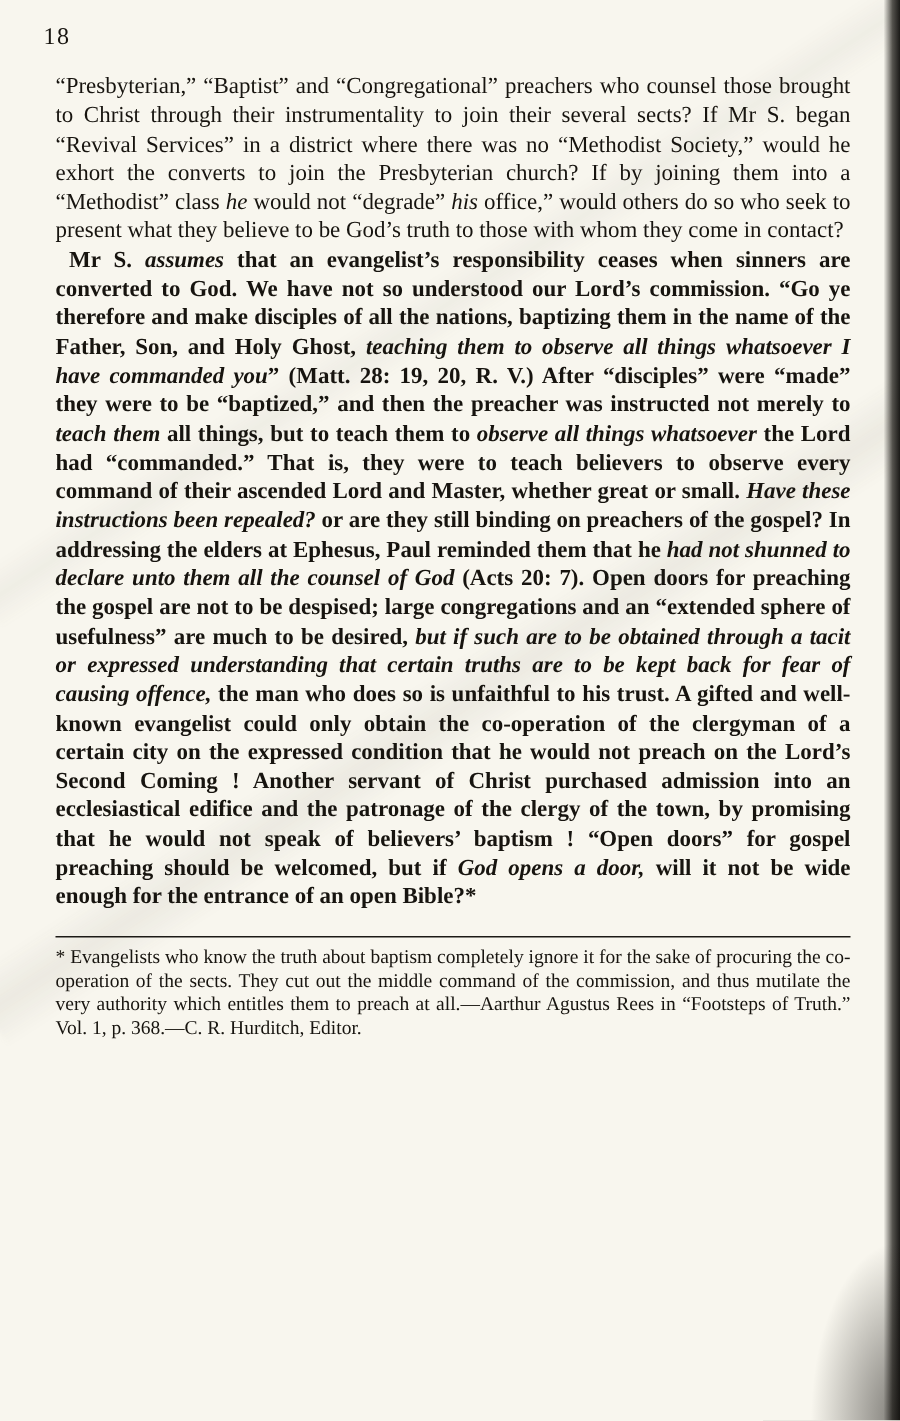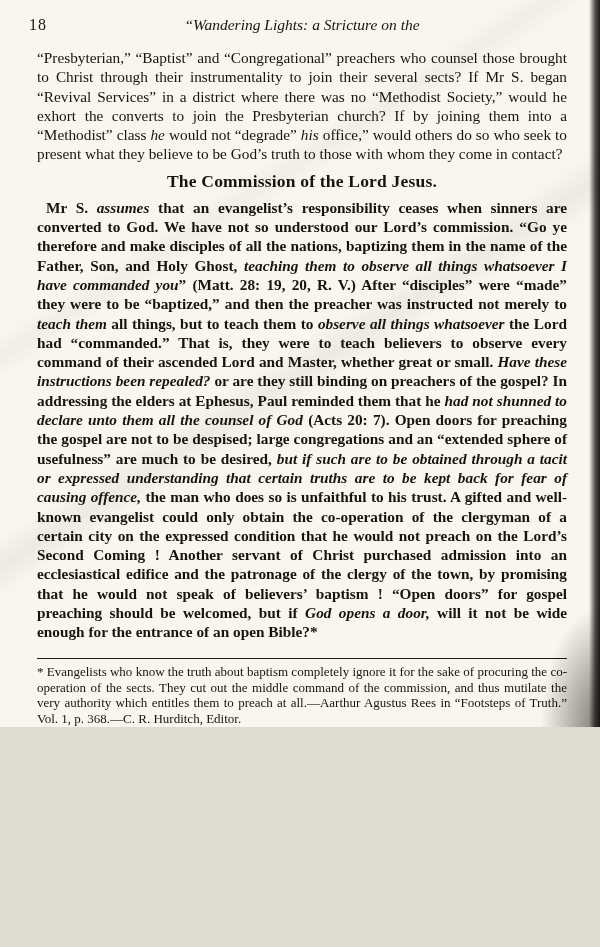--- a/index.html
+++ b/index.html
@@ -1,18 +1,18 @@
 <!DOCTYPE html>
 <html><head>
 <meta charset="utf-8">
 <style>
   html,body{margin:0;padding:0;background:#dedbd3;}
   .page{
     position:relative;
-    width:600px;height:727px;
+    width:600px;height:947px;
     margin:0 auto;
     background:#f8f6ee;
     color:#17140f;
     font-family:"Liberation Serif", serif;
     overflow:hidden;
     box-sizing:border-box;
   }
   .content{
     position:absolute;
     left:37px;right:33px;top:14px;
@@ -96,26 +96,24 @@
 
 <div class="page">
 
   <div class="watermark2"></div>
   <div class="watermark"></div>
 
   <div class="content">
 
     <div class="running-header">
       <span class="page-number">18</span>
-      <div class="running-title">“Wandering Lights: a Stricture on the</div>
     </div>
 
     <p class="body-par"><span>“Presbyterian,” “Baptist” and “Congregational” preachers who counsel those brought to Christ through their instrumentality to join their several sects?  If Mr S. began “Revival Services” in a district where there was no “Methodist Society,” would he exhort the converts to join the Presbyterian church?  If by joining them into a “Methodist” class </span><span class="seg-italic">he</span><span> would not “degrade” </span><span class="seg-italic">his</span><span> office,” would others do so who seek to present what they believe to be God’s truth to those with whom they come in contact?</span></p>
 
-    <h2 class="section-heading">The Commission of the Lord Jesus.</h2>
 
     <p class="body-par indent"><span>Mr S. </span><span class="seg-italic">assumes</span><span> that an evangelist’s responsibility ceases when sinners are converted to God.  We have not so understood our Lord’s commission.  “Go ye therefore and make disciples of all the nations, baptizing them in the name of the Father, Son, and Holy Ghost, </span><span class="seg-italic">teaching them to observe all things whatsoever I have commanded you</span><span>” (Matt. 28: 19, 20, R. V.)  After “disciples” were “made” they were to be “baptized,” and then the preacher was instructed not merely to </span><span class="seg-italic">teach them</span><span> all things, but to teach them to </span><span class="seg-italic">observe all things whatsoever</span><span> the Lord had “commanded.”  That is, they were to teach believers to observe every command of their ascended Lord and Master, whether great or small.  </span><span class="seg-italic">Have these instructions been repealed?</span><span> or are they still binding on preachers of the gospel?  In addressing the elders at Ephesus, Paul reminded them that he </span><span class="seg-italic">had not shunned to declare unto them all the counsel of God</span><span> (Acts 20: 7).  Open doors for preaching the gospel are not to be despised; large congregations and an “extended sphere of usefulness” are much to be desired, </span><span class="seg-italic">but if such are to be obtained through a tacit or expressed understanding that certain truths are to be kept back for fear of causing offence,</span><span> the man who does so is unfaithful to his trust.  A gifted and well-known evangelist could only obtain the co-operation of the clergyman of a certain city on the expressed condition that he would not preach on the Lord’s Second Coming !  Another servant of Christ purchased admission into an ecclesiastical edifice and the patronage of the clergy of the town, by promising that he would not speak of believers’ baptism !  “Open doors” for gospel preaching should be welcomed, but if </span><span class="seg-italic">God opens a door,</span><span> will it not be wide enough for the entrance of an open Bible?*</span></p>
 
     <div class="footnote-block">
       <p class="footnote-text">* Evangelists who know the truth about baptism completely ignore it for the sake of procuring the co-operation of the sects.  They cut out the middle command of the commission, and thus mutilate the very authority which entitles them to preach at all.—Aarthur Agustus Rees in “Footsteps of Truth.”  Vol. 1, p. 368.—C. R. Hurditch, Editor.</p>
     </div>
 
   </div>
 
   <div class="scan-right-edge"></div>

